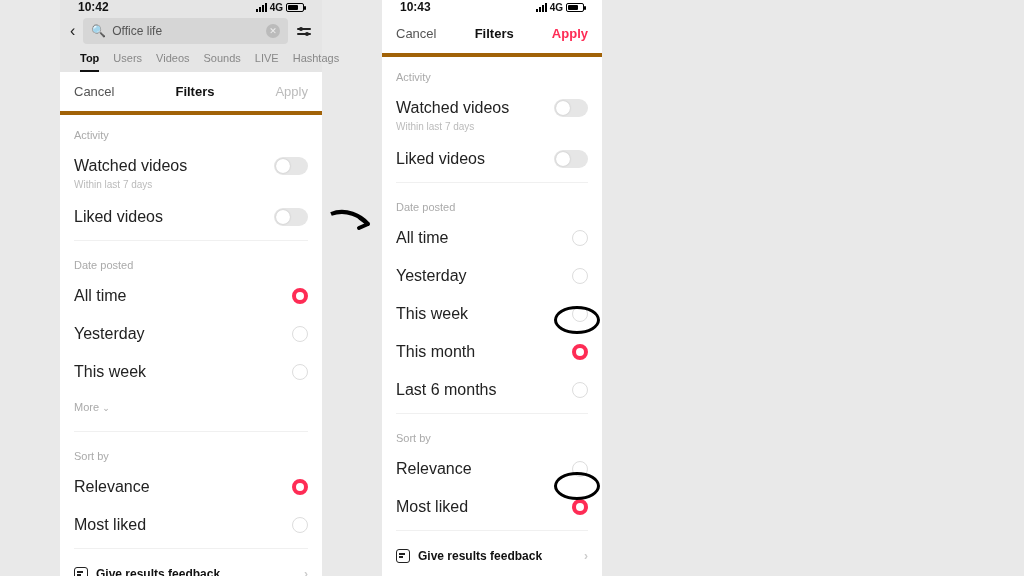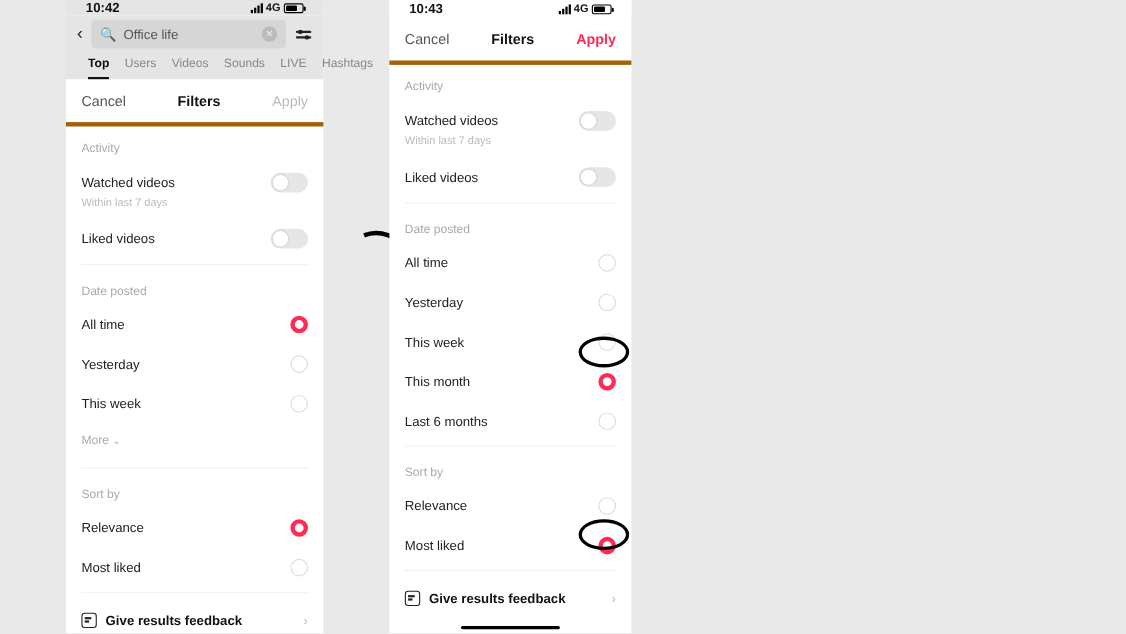--- a/index.html
+++ b/index.html
@@ -8,21 +8,21 @@
     font-family: -apple-system, Helvetica, Arial, sans-serif;
     display: flex;
     justify-content: flex-start;
     gap: 30px;
     padding: 0 0 0 60px;
     width: 1024px;
     height: 576px;
     overflow: hidden;
   }
   .phone {
-    width: 234px;
+    width: 262px;
     background: #fff;
     display: flex;
     flex-direction: column;
     position: relative;
     font-size: 12px;
     color: #111;
     flex-shrink: 0;
   }
   .phone-right { width: 220px; }
   .status-bar {
@@ -71,21 +71,21 @@
     padding:12px 14px; border-bottom:4px solid #a16207; font-size:13px;
   }
   .fh-cancel{ color:#555;}
   .fh-title{ font-weight:700; }
   .fh-apply{ color:#bbb;}
   .fh-apply.active{ color:#fe2c55; font-weight:600;}
 
   .section { padding:0 14px; }
   .sec-label { color:#aaa; font-size:11px; padding:14px 0 6px 0;}
   .row { display:flex; align-items:center; justify-content:space-between; padding:10px 0;}
-  .row .lbl { font-size:12px; color:#222;}
+  .row .lbl { font-size:16px; color:#222;}
   .sub { font-size:10px; color:#bbb; margin-top:-6px; padding-bottom:8px;}
   .divider{ border-top:1px solid #f0f0f0; margin:4px 0;}
   .toggle { width:34px;height:18px;border-radius:10px;background:#e6e6e6;position:relative;}
   .toggle::after{content:"";position:absolute;left:2px;top:2px;width:14px;height:14px;border-radius:50%;background:#fff;box-shadow:0 0 2px rgba(0,0,0,.2);}
   .radio { width:16px;height:16px;border-radius:50%;border:1px solid #ddd;}
   .radio.sel{ border:4px solid #fe2c55; width:16px;height:16px;}
   .more-row{ color:#aaa; font-size:11px; padding:10px 0 14px 0;}
   .more-row .chev{ font-size:9px;}
   .feedback-row{ display:flex; align-items:center; gap:8px; padding:14px 0; font-weight:600; font-size:12px;}
   .feedback-row .arrow{ margin-left:auto; color:#ccc;}

